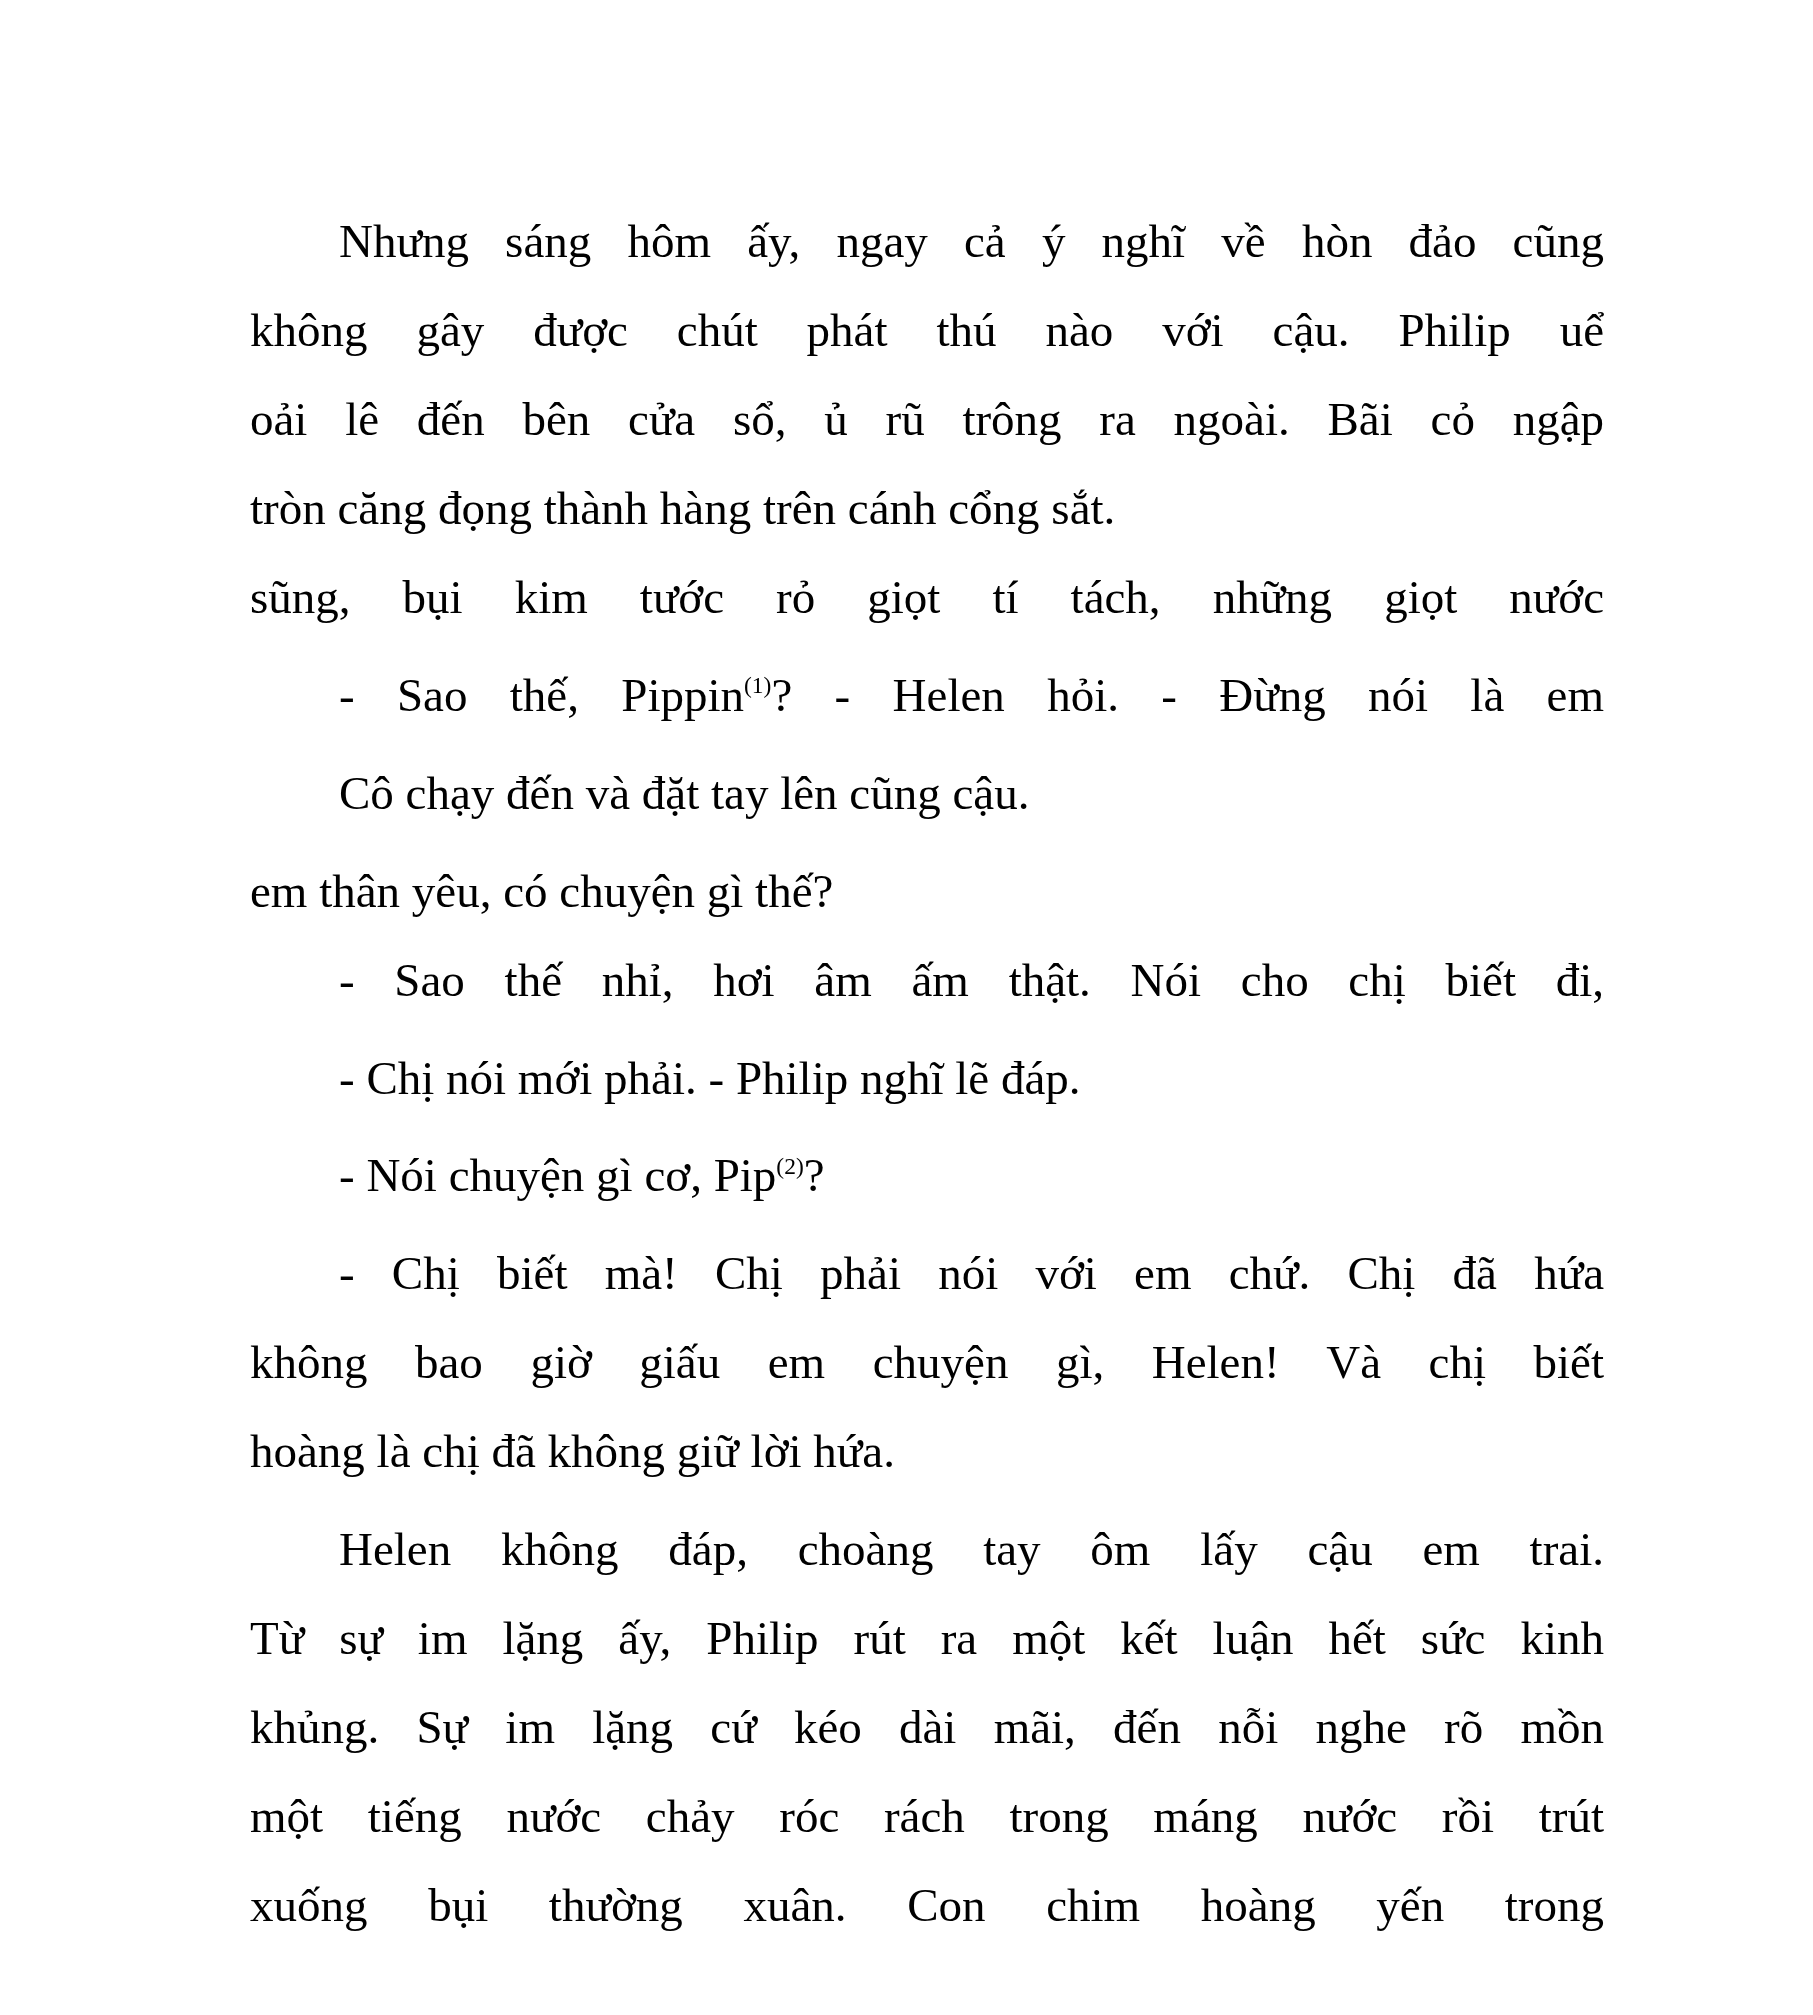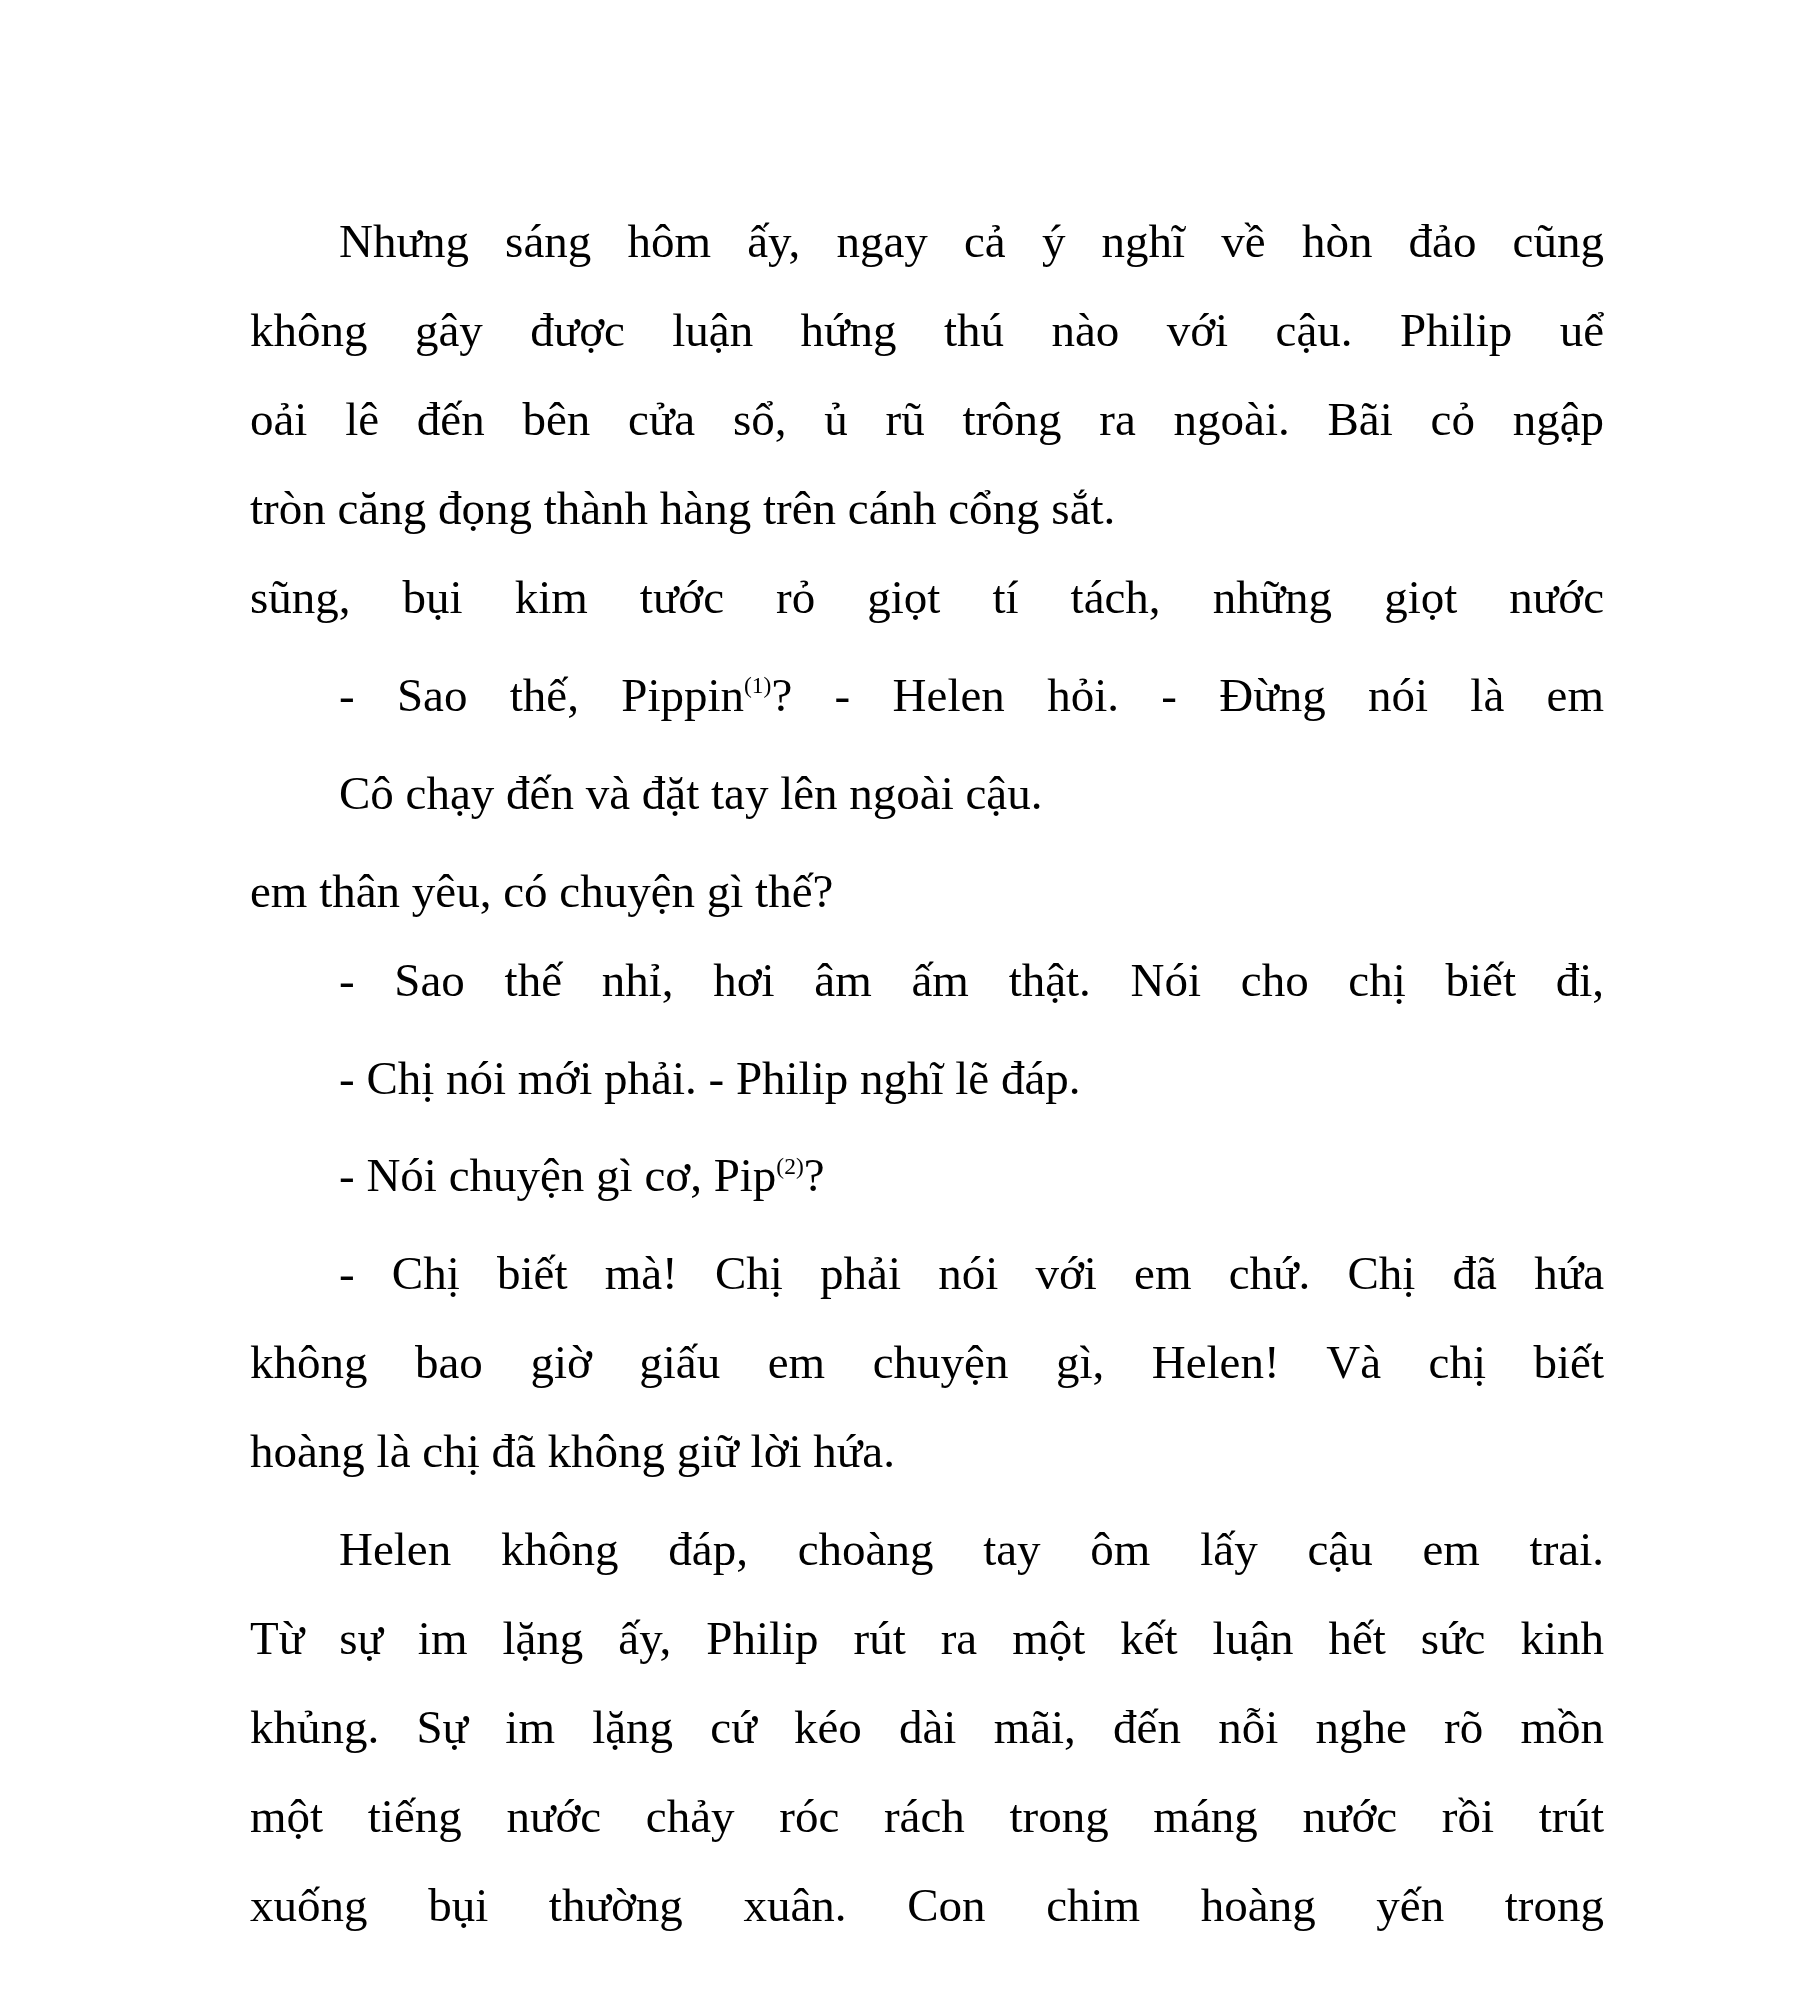--- a/index.html
+++ b/index.html
@@ -46,30 +46,30 @@
   }
 </style>
 </head>
 <body>
 
 <div class="text-block">
 
   <div id="paragraphs-host">
       <div class="paragraph">
         <div class="line indent just">Nhưng sáng hôm ấy, ngay cả ý nghĩ về hòn đảo cũng</div>
-        <div class="line just">không gây được luận hứng thú nào với cậu. Philip uể</div>
+        <div class="line just">không gây được chút phát thú nào với cậu. Philip uể</div>
         <div class="line just">oải lê đến bên cửa sổ, ủ rũ trông ra ngoài. Bãi cỏ ngập</div>
         <div class="line">tròn căng đọng thành hàng trên cánh cổng sắt.</div>
         <div class="line just">sũng, bụi kim tước rỏ giọt tí tách, những giọt nước</div>
       </div>
       <div class="paragraph">
         <div class="line indent just">- Sao thế, Pippin<sup>(1)</sup>? - Helen hỏi. - Đừng nói là em</div>
       </div>
       <div class="paragraph">
-        <div class="line indent">Cô chạy đến và đặt tay lên ngoài cậu.</div>
+        <div class="line indent">Cô chạy đến và đặt tay lên cũng cậu.</div>
       </div>
       <div class="paragraph">
         <div class="line">em thân yêu, có chuyện gì thế?</div>
         <div class="line indent just">- Sao thế nhỉ, hơi âm ấm thật. Nói cho chị biết đi,</div>
       </div>
       <div class="paragraph">
         <div class="line indent">- Chị nói mới phải. - Philip nghĩ lẽ đáp.</div>
       </div>
       <div class="paragraph">
         <div class="line indent">- Nói chuyện gì cơ, Pip<sup>(2)</sup>?</div>

